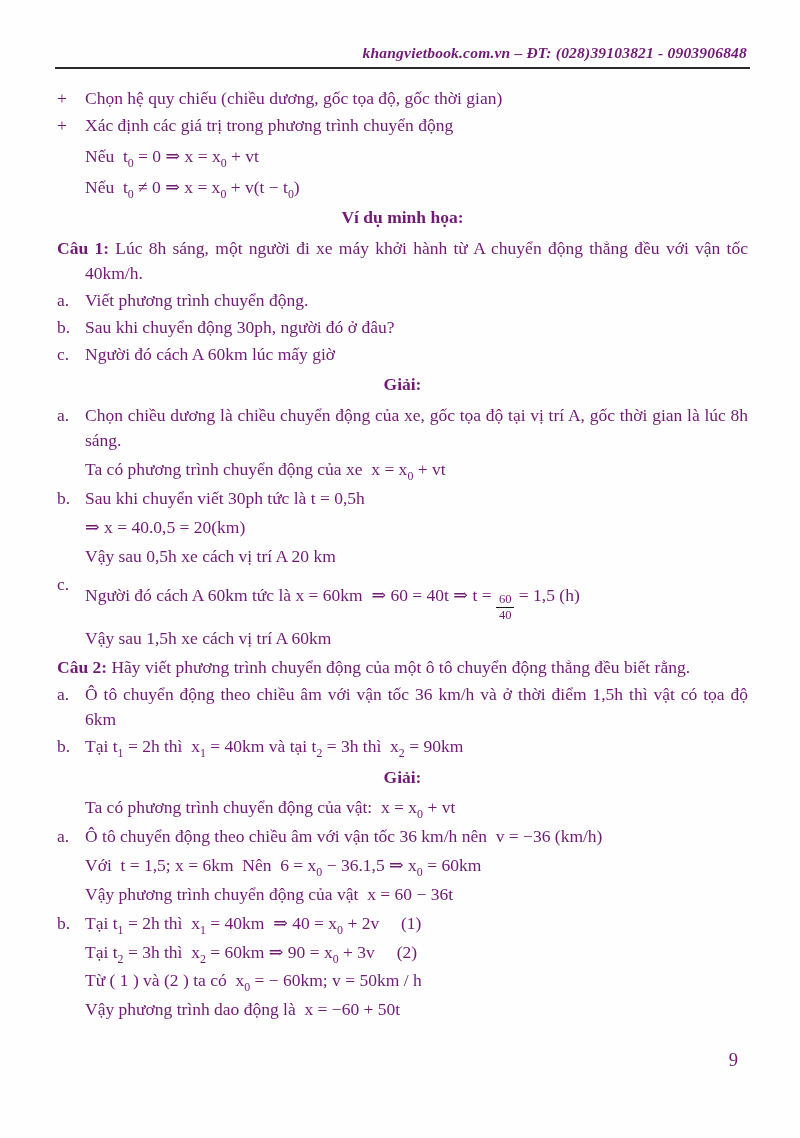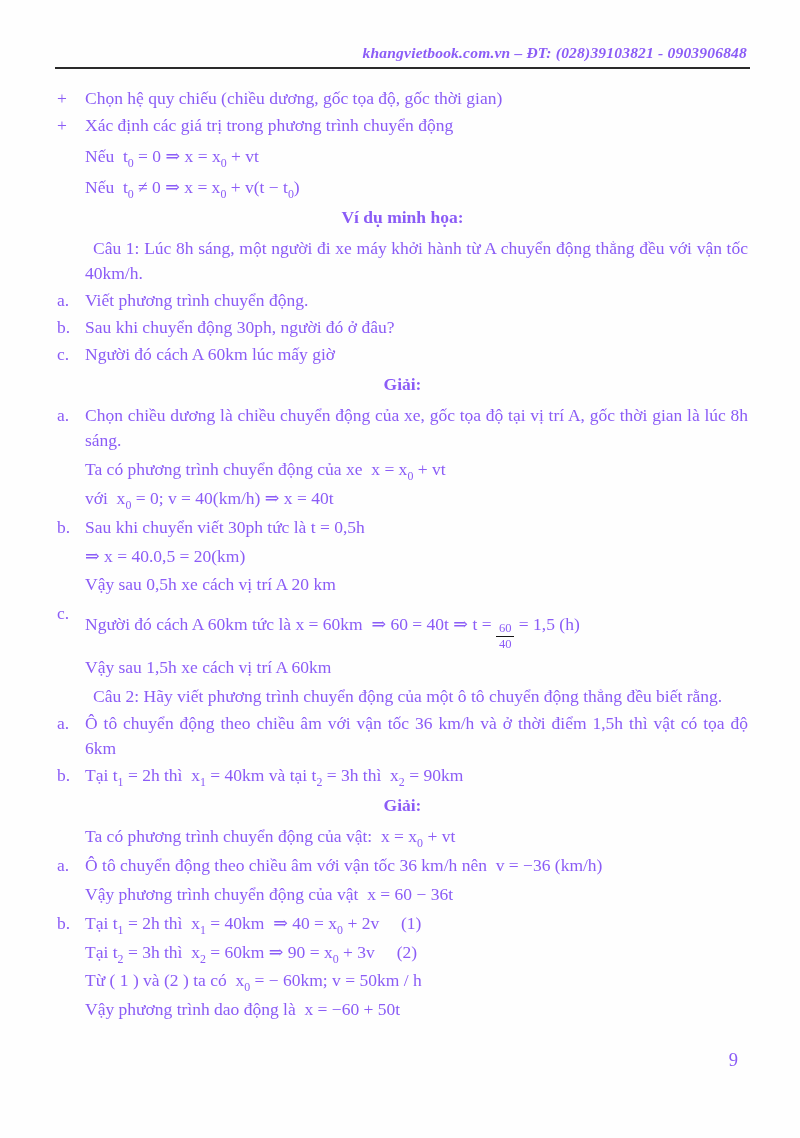--- a/index.html
+++ b/index.html
@@ -2,21 +2,21 @@
 <html><head>
 <meta charset="utf-8">
 <style>
   html, body { margin: 0; padding: 0; background: #e8e8e8; }
   .page {
     position: relative;
     width: 800px;
     height: 1138px;
     background: #fefefe;
     font-family: "Liberation Serif", "DejaVu Serif", serif;
-    color: #8b5cf6;
+    color: #701a75;
     overflow: hidden;
   }
   .header-text {
     position: absolute;
     top: 44px;
     right: 53px;
     font-size: 15.5px;
     font-weight: bold;
     font-style: italic;
     letter-spacing: 0.2px;
@@ -35,21 +35,21 @@
     right: 52px;
     font-size: 17.5px;
     line-height: 1.42;
   }
   .bullet { display: flex; margin: 2px 0; }
   .bullet .marker { width: 28px; flex: none; }
   .bullet .body { flex: 1; }
   .formula { margin: 6px 0 6px 28px; }
   .heading { text-align: center; font-weight: bold; margin: 6px 0; }
   .cau { text-align: justify; padding-left: 28px; text-indent: -28px; margin: 2px 0; }
-  .cau .prefix { font-weight: normal; margin-left: 36px; }
+  .cau .prefix { font-weight: bold; }
   .lettered { display: flex; margin: 2px 0; }
   .lettered .marker { width: 28px; flex: none; }
   .lettered .body { flex: 1; text-align: justify; }
   .plain { margin: 4px 0 4px 28px; }
   .mt { }
   sub { font-size: 68%; line-height: 0; }
   .frac {
     display: inline-flex;
     flex-direction: column;
     vertical-align: middle;
@@ -105,21 +105,20 @@
       <span class="body">Người đó cách A 60km lúc mấy giờ</span>
     </div>
 
     <div class="heading mt">Giải:</div>
 
     <div class="lettered mt">
       <span class="marker">a.</span>
       <span class="body">Chọn chiều dương là chiều chuyển động của xe, gốc tọa độ tại vị trí A, gốc thời gian là lúc 8h sáng.</span>
     </div>
     <div class="plain">Ta có phương trình chuyển động của xe&nbsp; x = x<sub>0</sub> + vt</div>
-    <div class="plain">với&nbsp; x<sub>0</sub> = 0; v = 40(km/h) ⇒ x = 40t</div>
     <div class="lettered">
       <span class="marker">b.</span>
       <span class="body">Sau khi chuyển viết 30ph tức là t = 0,5h</span>
     </div>
     <div class="plain">⇒ x = 40.0,5 = 20(km)</div>
     <div class="plain">Vậy sau 0,5h xe cách vị trí A 20 km</div>
     <div class="lettered">
       <span class="marker">c.</span>
       <span class="body">Người đó cách A 60km tức là x = 60km&nbsp; ⇒ 60 = 40t ⇒ t = <span class="frac">
             <span class="num">60</span>
@@ -140,20 +139,21 @@
       <span class="body">Tại t<sub>1</sub> = 2h thì&nbsp; x<sub>1</sub> = 40km và tại t<sub>2</sub> = 3h thì&nbsp; x<sub>2</sub> = 90km</span>
     </div>
 
     <div class="heading mt">Giải:</div>
 
     <div class="plain mt">Ta có phương trình chuyển động của vật:&nbsp; x = x<sub>0</sub> + vt</div>
     <div class="lettered">
       <span class="marker">a.</span>
       <span class="body">Ô tô chuyển động theo chiều âm với vận tốc 36 km/h nên&nbsp; v = −36 (km/h)</span>
     </div>
+    <div class="plain">Với&nbsp; t = 1,5; x = 6km&nbsp; Nên&nbsp; 6 = x<sub>0</sub> − 36.1,5 ⇒ x<sub>0</sub> = 60km</div>
     <div class="plain">Vậy phương trình chuyển động của vật&nbsp; x = 60 − 36t</div>
     <div class="lettered">
       <span class="marker">b.</span>
       <span class="body">Tại t<sub>1</sub> = 2h thì&nbsp; x<sub>1</sub> = 40km&nbsp; ⇒ 40 = x<sub>0</sub> + 2v&nbsp;&nbsp;&nbsp;&nbsp; (1)</span>
     </div>
     <div class="plain">Tại t<sub>2</sub> = 3h thì&nbsp; x<sub>2</sub> = 60km ⇒ 90 = x<sub>0</sub> + 3v&nbsp;&nbsp;&nbsp;&nbsp; (2)</div>
     <div class="plain">Từ ( 1 ) và (2 ) ta có&nbsp; x<sub>0</sub> = − 60km; v = 50km / h</div>
     <div class="plain">Vậy phương trình dao động là&nbsp; x = −60 + 50t</div>
 
   </div>

